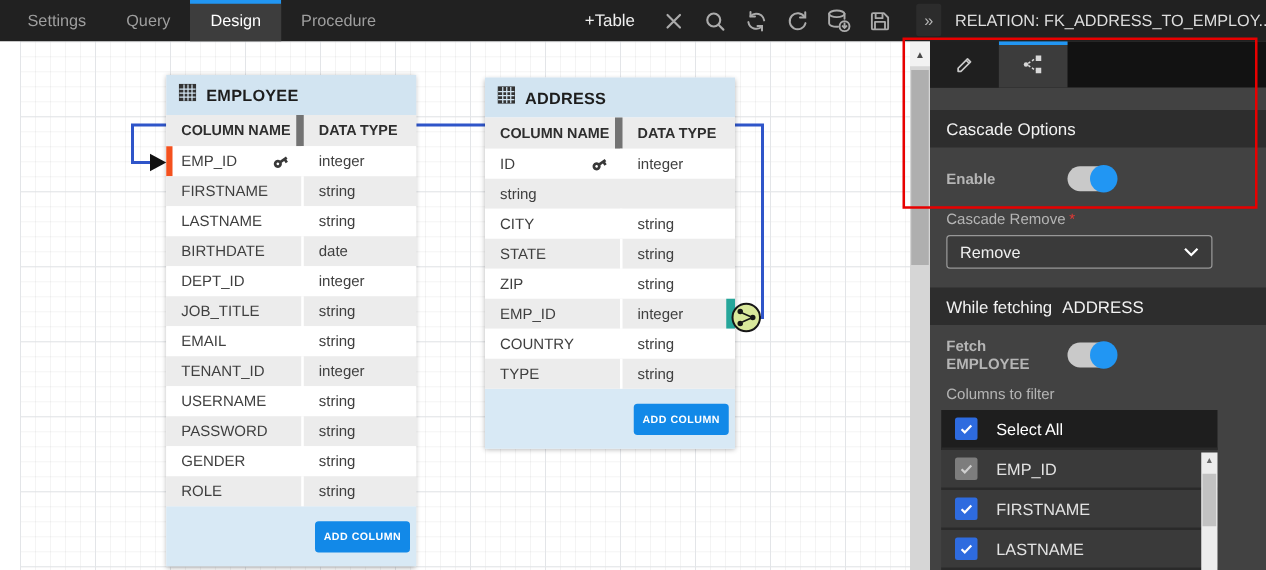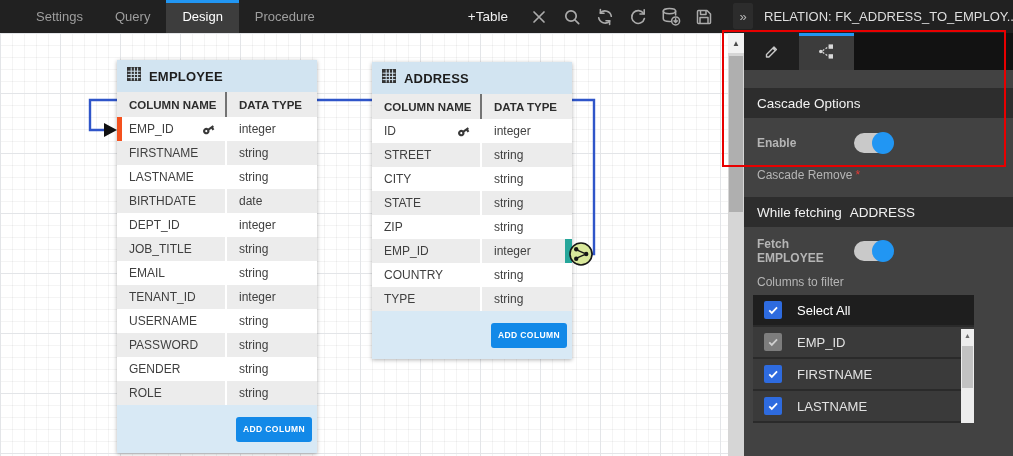--- a/index.html
+++ b/index.html
@@ -3,33 +3,33 @@
 <meta charset="utf-8">
 <style>
   * { margin:0; padding:0; box-sizing:border-box; }
   html,body { width:1013px; height:456px; overflow:hidden; background:#fff;
     font-family:"Liberation Sans","DejaVu Sans",sans-serif; }
   .stage { position:relative; width:1013px; height:456px; overflow:hidden; }
 
   
   .topbar { position:absolute; left:0; top:0; width:1013px; height:33px;
     background:#212121; display:flex; align-items:stretch; z-index:40; }
-  .tabs { display:flex; align-items:stretch; padding-left:20px; }
+  .tabs { display:flex; align-items:stretch; padding-left:6px; }
   .tab { padding:0 16px; line-height:33px; font-size:13px; color:#9e9e9e; cursor:pointer; }
   .tab.active { background:#3d3d3d; color:#fff; box-shadow:inset 0 3px 0 0 #2196f3; }
   .addtable { margin-left:auto; line-height:33px; font-size:13.5px; color:#efefef; padding:0 6px; }
   .tb-icons { display:flex; align-items:center; gap:7px; margin-left:12px; }
   .tbicon { width:26px; height:26px; display:flex; align-items:center; justify-content:center; }
   .collapse-btn { width:20px; height:26px; margin:3px 0 0 16px; background:#2c2c2c; color:#b5b5b5;
     font-size:13px; display:flex; align-items:center; justify-content:center; border-radius:2px; }
   .ptitle { width:260px; padding-left:11px; line-height:33px; font-size:13px; color:#dedede;
     white-space:nowrap; overflow:hidden; }
 
   
-  .canvas { position:absolute; left:0; top:33px; width:728px; height:423px;
+  .canvas { position:absolute; left:16px; top:33px; width:728px; height:423px;
     background-color:#ffffff;
     background-image:
       linear-gradient(to right, #e3e5e8 1px, transparent 1px),
       linear-gradient(to bottom, #e3e5e8 1px, transparent 1px),
       linear-gradient(to right, #f946 0, transparent 0),
       linear-gradient(to right, rgba(0,0,0,0.045) 1px, transparent 1px),
       linear-gradient(to bottom, rgba(0,0,0,0.045) 1px, transparent 1px);
     background-size:60px 60px,60px 60px,0 0,12px 12px,12px 12px; }
   .rel-under { position:absolute; left:0; top:0; z-index:1; }
   .rel-over  { position:absolute; left:0; top:0; z-index:6; pointer-events:none; }
@@ -37,21 +37,21 @@
   
   .tcard { position:absolute; width:200px; background:#fff; z-index:3;
     box-shadow:0 1px 4px rgba(0,0,0,.3); }
   .tcard.employee { left:117px; top:27px; }
   .tcard.address  { left:372px; top:29px; }
   .thead { height:32px; background:#d2e4f1; display:flex; align-items:center; gap:8px;
     padding-left:10px; }
   .thead .tname-title { font-size:13px; font-weight:bold; color:#1d1d1d; letter-spacing:.2px; }
   .tcolhead { height:25px; background:#ececec; display:flex; align-items:center;
     font-size:11.5px; font-weight:bold; color:#2e2e2e; }
-  .tcolhead .c1 { flex:0 0 110px; padding-left:12px; border-right:2px solid #737373; height:100%;
+  .tcolhead .c1 { flex:0 0 110px; padding-left:12px; border-right:6px solid #737373; height:100%;
     display:flex; align-items:center; }
   .tcolhead .c2 { flex:1; padding-left:12px; }
   .trow { height:24px; display:flex; align-items:center; font-size:12px; color:#3f3f3f;
     position:relative; background:#fff; }
   .rows .trow:nth-child(even) { background:#ececec; }
   .trow .c1 { flex:0 0 110px; height:100%; display:flex; align-items:center;
     padding-left:12px; border-right:2px solid #fff; }
   .trow .c2 { flex:1; padding-left:12px; }
   .keyic { margin-left:auto; margin-right:10px; display:flex; }
   .orange-bar { position:absolute; left:0; top:0; bottom:0; width:5px; background:#f4511e; }
@@ -296,23 +296,20 @@
               <span>ID</span>
             <span class="keyic">
               <svg width="13" height="13" viewBox="0 0 24 24">
                   <path transform="rotate(-35 12 12)" fill="#383838" d="M12.65 10C11.83 7.67 9.61 6 7 6c-3.31 0-6 2.69-6 6s2.69 6 6 6c2.61 0 4.83-1.67 5.65-4H17v4h4v-4h2v-4H12.65zM7 14c-1.1 0-2-.9-2-2s.9-2 2-2 2 .9 2 2-.9 2-2 2z"></path>
                 </svg>
             </span>
           </div>
           <div class="c2">integer</div>
         </div>
         <div class="trow">
-            <div class="c1">
-              <span>STREET</span>
-            </div>
             <div class="c2">string</div>
           </div>
         <div class="trow">
             <div class="c1">
               <span>CITY</span>
             </div>
             <div class="c2">string</div>
           </div>
         <div class="trow">
             <div class="c1">
@@ -395,20 +392,28 @@
     <div class="field-row">
       <span class="flabel">Enable</span>
       <div class="toggle">
           <div class="knob"></div>
         </div>
     </div>
 
     <span class="flabel-sm">
       <span>Cascade Remove</span><span class="req">*</span>
     </span>
+    <div class="select">
+      <span>Remove</span>
+      <span class="chev">
+        <svg width="12" height="8" viewBox="0 0 12 8">
+            <path d="M1 1 l5 5 5-5" stroke="#fff" stroke-width="1.8" fill="none"></path>
+          </svg>
+      </span>
+    </div>
 
     <div class="gap15"></div>
 
     <div class="section-head">
       <span>While fetching</span>
       <span class="tbl">ADDRESS</span>
     </div>
 
     <div class="field-row row48">
       <span class="flabel">Fetch EMPLOYEE</span>

